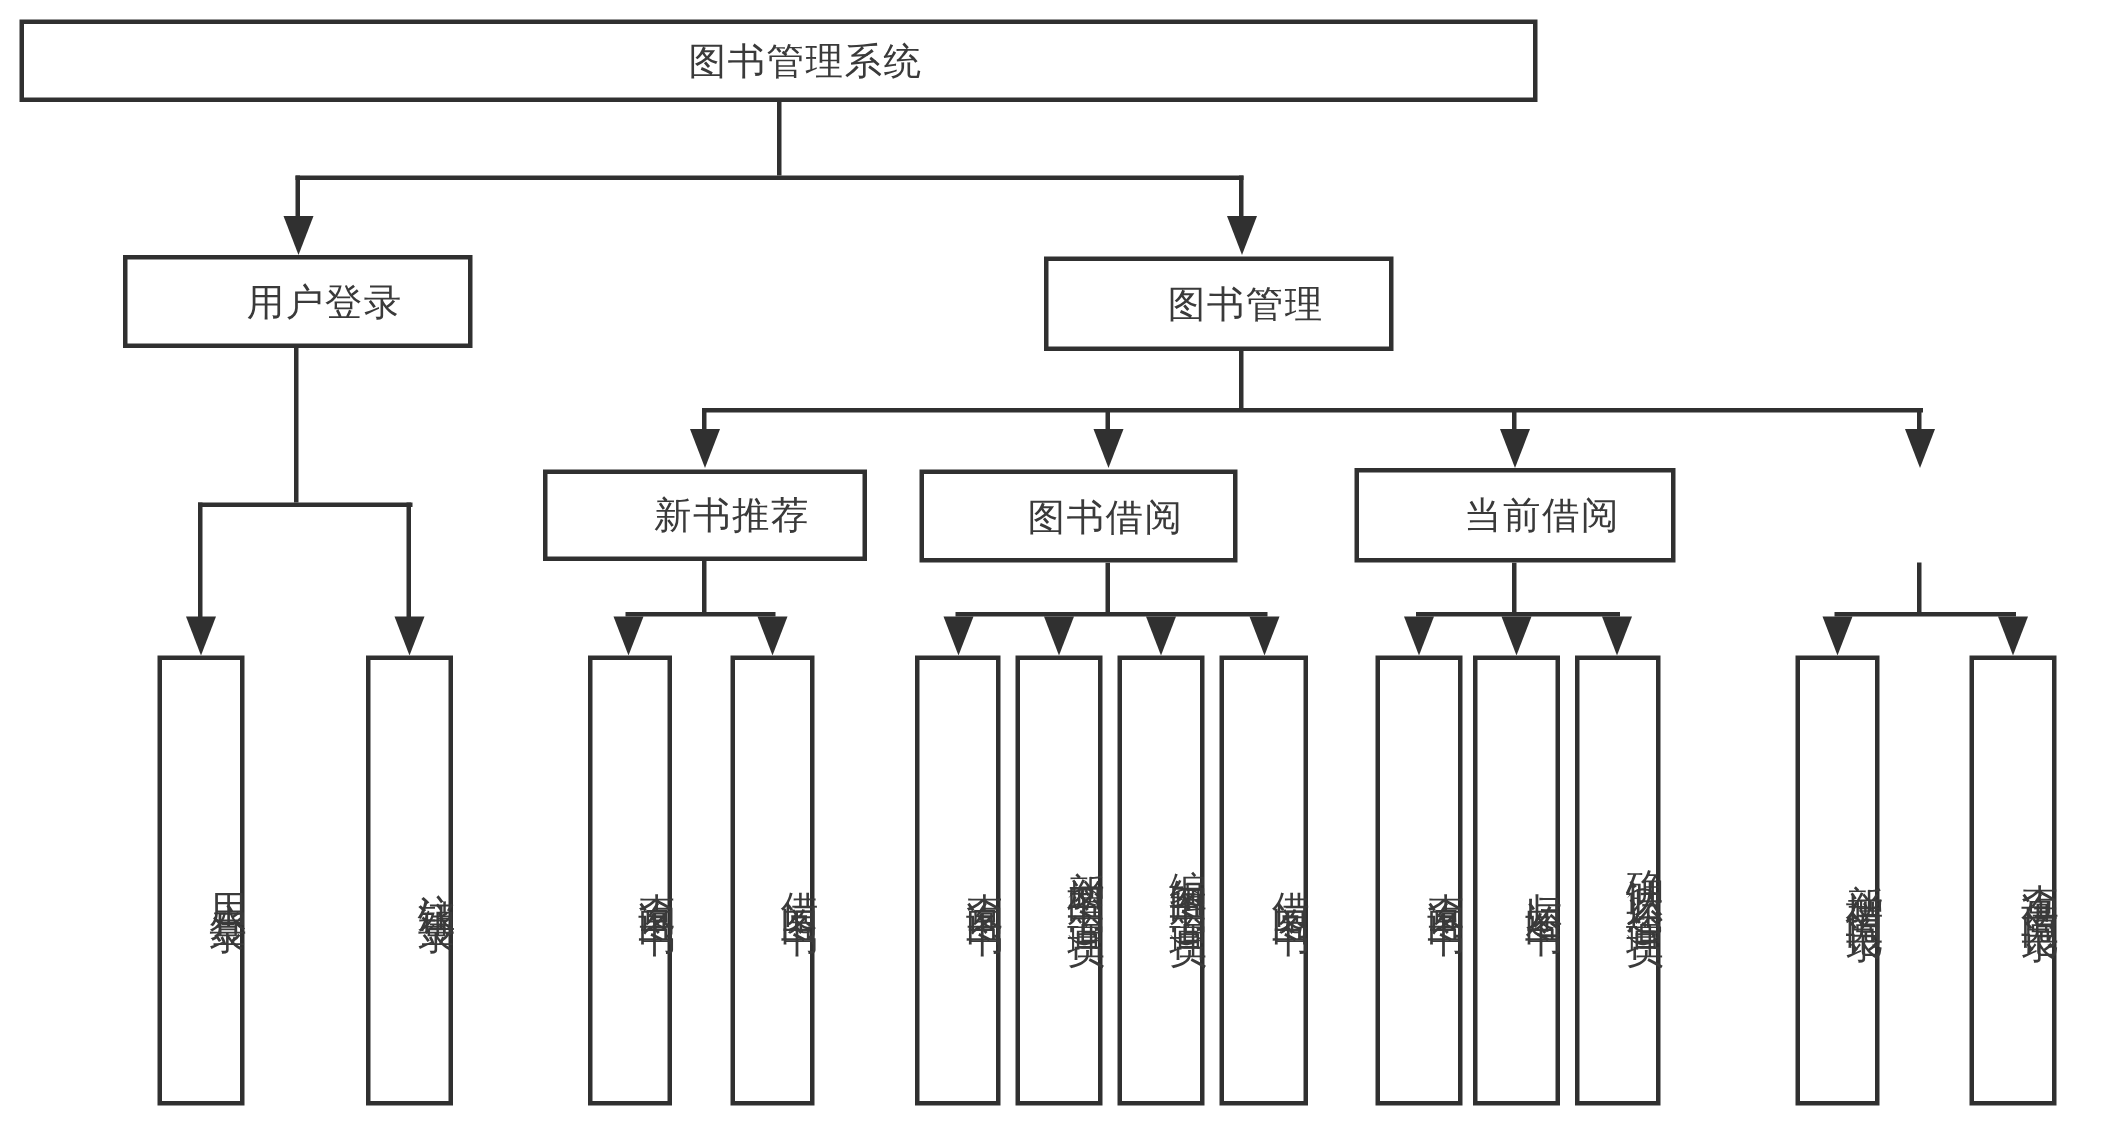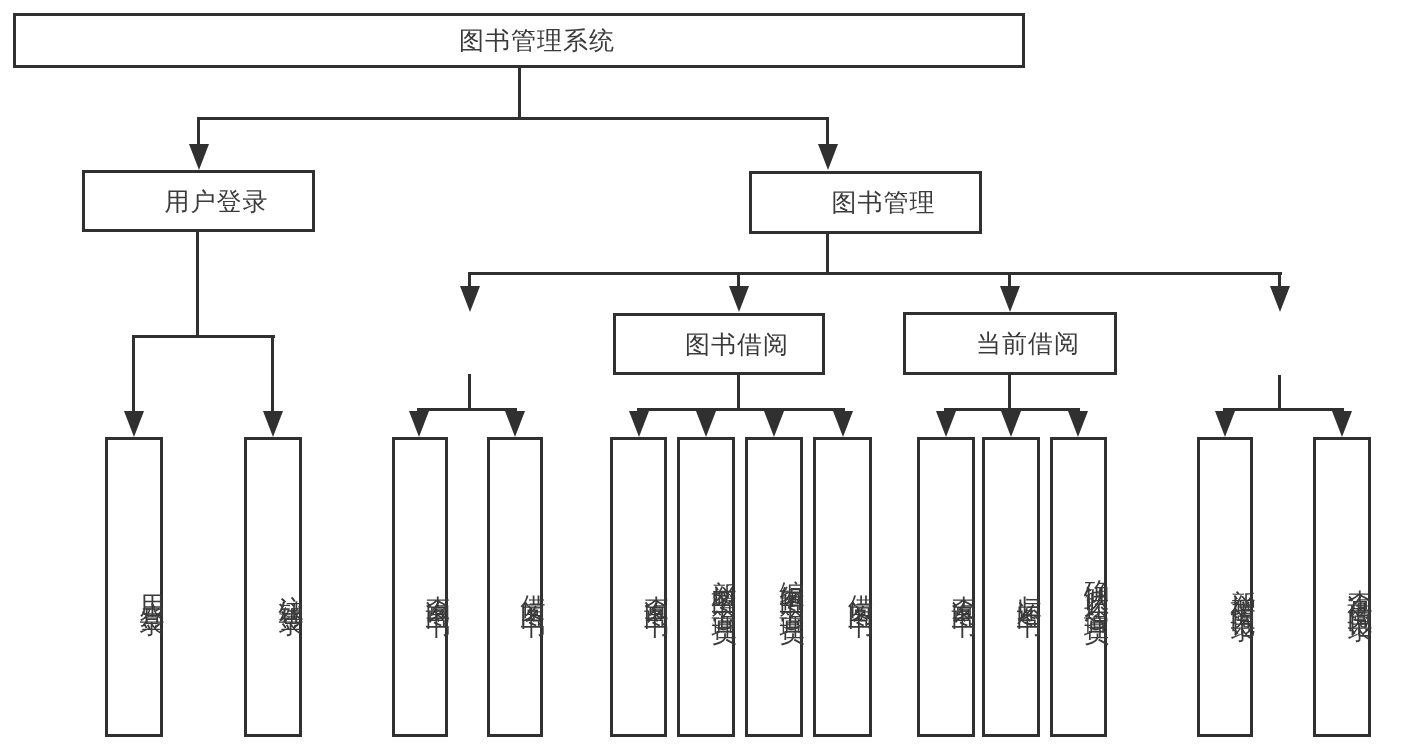--- a/index.html
+++ b/index.html
@@ -65,21 +65,21 @@
   <div class="vline" style="left:518px; top:68px; height:49px;"></div>
   <div class="hline" style="left:197px; top:117px; width:632px;"></div>
   <div class="vline" style="left:197px; top:117px; height:30px;"></div>
   <div class="arrow" style="left:189px; top:144px;"></div>
   <div class="vline" style="left:826px; top:117px; height:30px;"></div>
   <div class="arrow" style="left:818px; top:144px;"></div>
 
   <div class="box hbox" style="left:82px; top:170px; width:233px; height:62px;">
     <span>用户登录</span>
   </div>
-  <div class="box hbox" style="left:749px; top:171px; width:233px; height:63px;">
+  <div class="box hbox" style="left:696px; top:171px; width:233px; height:63px;">
     <span>图书管理</span>
   </div>
 
   <div class="vline" style="left:196px; top:232px; height:103px;"></div>
   <div class="hline" style="left:132px; top:335px; width:143px;"></div>
   <div class="vline" style="left:132px; top:335px; height:78px;"></div>
   <div class="arrow" style="left:124px; top:411px;"></div>
   <div class="vline" style="left:271px; top:335px; height:78px;"></div>
   <div class="arrow" style="left:263px; top:411px;"></div>
 
@@ -87,20 +87,23 @@
   <div class="hline" style="left:468px; top:272px; width:814px;"></div>
   <div class="vline" style="left:468px; top:272px; height:18px;"></div>
   <div class="arrow" style="left:460px; top:286px;"></div>
   <div class="vline" style="left:737px; top:272px; height:18px;"></div>
   <div class="arrow" style="left:729px; top:286px;"></div>
   <div class="vline" style="left:1008px; top:272px; height:18px;"></div>
   <div class="arrow" style="left:1000px; top:286px;"></div>
   <div class="vline" style="left:1278px; top:272px; height:18px;"></div>
   <div class="arrow" style="left:1270px; top:286px;"></div>
 
+  <div class="box hbox" style="left:362px; top:313px; width:216px; height:61px;">
+    <span>新书推荐</span>
+  </div>
   <div class="box hbox" style="left:613px; top:313px; width:212px; height:62px;">
     <span>图书借阅</span>
   </div>
   <div class="box hbox" style="left:903px; top:312px; width:214px; height:63px;">
     <span>当前借阅</span>
   </div>
 
   <div class="vline" style="left:468px; top:374px; height:34px;"></div>
   <div class="hline" style="left:417px; top:408px; width:100px;"></div>
   <div class="arrow" style="left:409px; top:411px;"></div>

